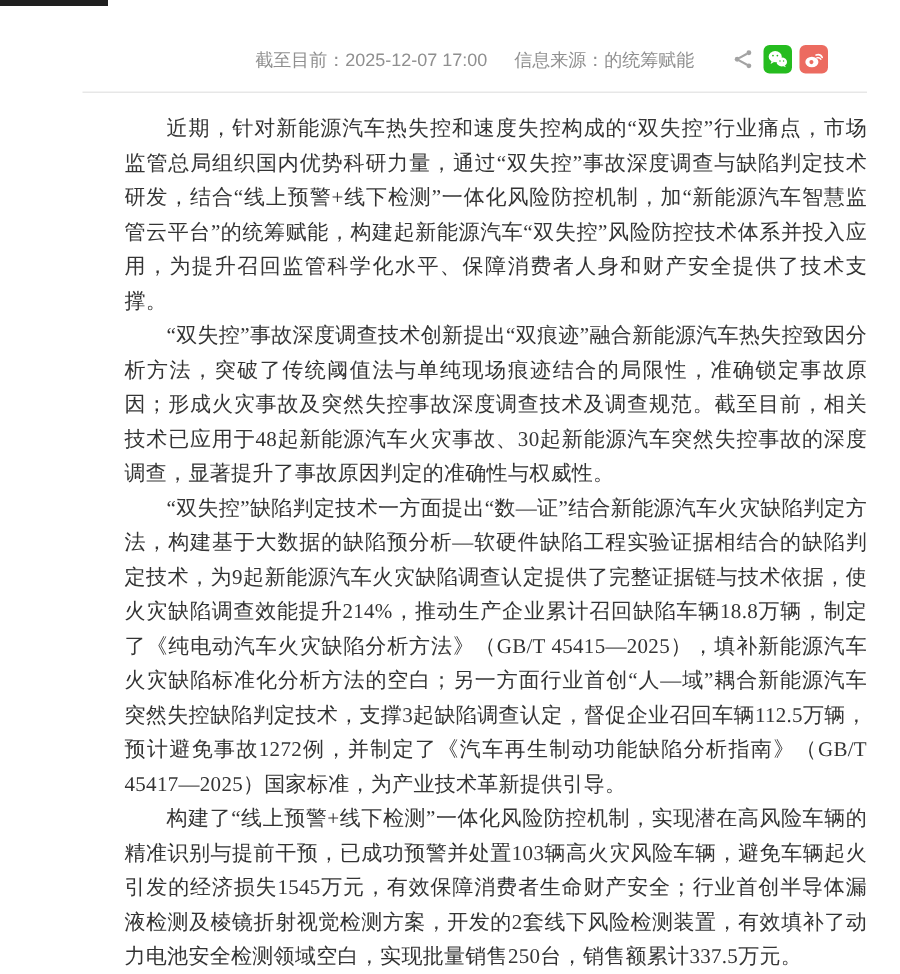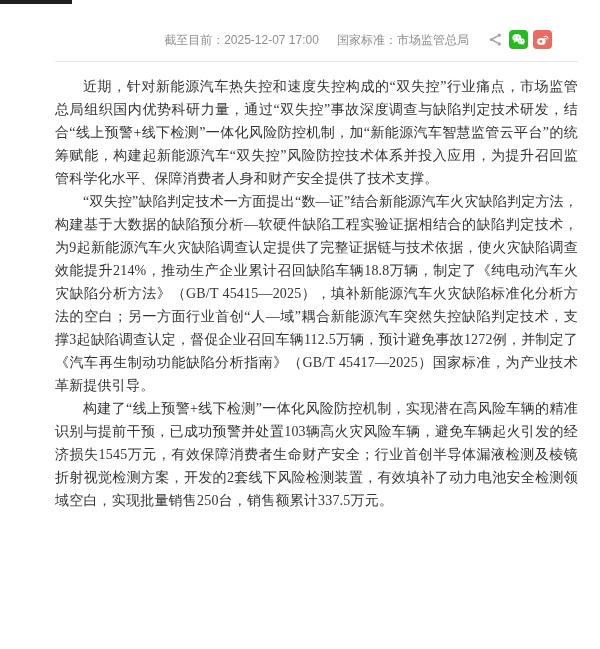--- a/index.html
+++ b/index.html
@@ -77,32 +77,33 @@
     margin-top:13px;
   }
   .article-body p{
     font-family:"Liberation Serif", serif;
     font-size:14px;
     line-height:23px;
     color:var(--c-body);
     text-align:justify;
     text-indent:2em;
     letter-spacing:0.2px;
+    margin-left:28px;
   }
 </style>
 </head>
 <body>
 
 <div class="top-strip"></div>
 
 <div class="article">
 
 
   <div class="meta-row">
-    <span class="meta-item"><span>截至目前：</span><span>2025-12-07 17:00</span></span><span class="meta-gap"></span><span class="meta-item"><span>国家标准：</span><span>市场监管总局</span></span>
+    <span class="meta-item"><span>截至目前：</span><span>2025-12-07 17:00</span></span><span class="meta-gap"></span><span class="meta-item"><span>信息来源：</span><span>的统筹赋能</span></span>
 
     <div class="share-bar">
       <span class="share-plain" title="">
         <svg width="15" height="15" viewBox="0 0 24 24" fill="none" stroke="var(--c-share)" stroke-width="2.4">
           <circle cx="5.5" cy="12" r="2.6" fill="var(--c-share)" stroke="none"></circle>
           <circle cx="18" cy="5" r="2.6" fill="var(--c-share)" stroke="none"></circle>
           <circle cx="18" cy="19" r="2.6" fill="var(--c-share)" stroke="none"></circle>
           <line x1="7.5" y1="10.8" x2="16" y2="6.2"></line>
           <line x1="7.5" y1="13.2" x2="16" y2="17.8"></line>
         </svg>
@@ -127,18 +128,19 @@
           <path d="M15.5 10.5 q2.8 -0.8 4 1.5" stroke="#ffffff" stroke-width="1.6" stroke-linecap="round"></path>
         </svg>
       </span>
     </div>
   </div>
 
   <div class="divider"></div>
 
   <div class="article-body">
     <p>近期，针对新能源汽车热失控和速度失控构成的“双失控”行业痛点，市场监管总局组织国内优势科研力量，通过“双失控”事故深度调查与缺陷判定技术研发，结合“线上预警+线下检测”一体化风险防控机制，加“新能源汽车智慧监管云平台”的统筹赋能，构建起新能源汽车“双失控”风险防控技术体系并投入应用，为提升召回监管科学化水平、保障消费者人身和财产安全提供了技术支撑。</p>
+    <p>“双失控”事故深度调查技术创新提出“双痕迹”融合新能源汽车热失控致因分析方法，突破了传统阈值法与单纯现场痕迹结合的局限性，准确锁定事故原因；形成火灾事故及突然失控事故深度调查技术及调查规范。截至目前，相关技术已应用于48起新能源汽车火灾事故、30起新能源汽车突然失控事故的深度调查，显著提升了事故原因判定的准确性与权威性。</p>
     <p>“双失控”缺陷判定技术一方面提出“数—证”结合新能源汽车火灾缺陷判定方法，构建基于大数据的缺陷预分析—软硬件缺陷工程实验证据相结合的缺陷判定技术，为9起新能源汽车火灾缺陷调查认定提供了完整证据链与技术依据，使火灾缺陷调查效能提升214%，推动生产企业累计召回缺陷车辆18.8万辆，制定了《纯电动汽车火灾缺陷分析方法》（GB/T 45415—2025），填补新能源汽车火灾缺陷标准化分析方法的空白；另一方面行业首创“人—域”耦合新能源汽车突然失控缺陷判定技术，支撑3起缺陷调查认定，督促企业召回车辆112.5万辆，预计避免事故1272例，并制定了《汽车再生制动功能缺陷分析指南》（GB/T 45417—2025）国家标准，为产业技术革新提供引导。</p>
     <p>构建了“线上预警+线下检测”一体化风险防控机制，实现潜在高风险车辆的精准识别与提前干预，已成功预警并处置103辆高火灾风险车辆，避免车辆起火引发的经济损失1545万元，有效保障消费者生命财产安全；行业首创半导体漏液检测及棱镜折射视觉检测方案，开发的2套线下风险检测装置，有效填补了动力电池安全检测领域空白，实现批量销售250台，销售额累计337.5万元。</p>
 
   </div>
 
 </div>
 
 </body></html>

